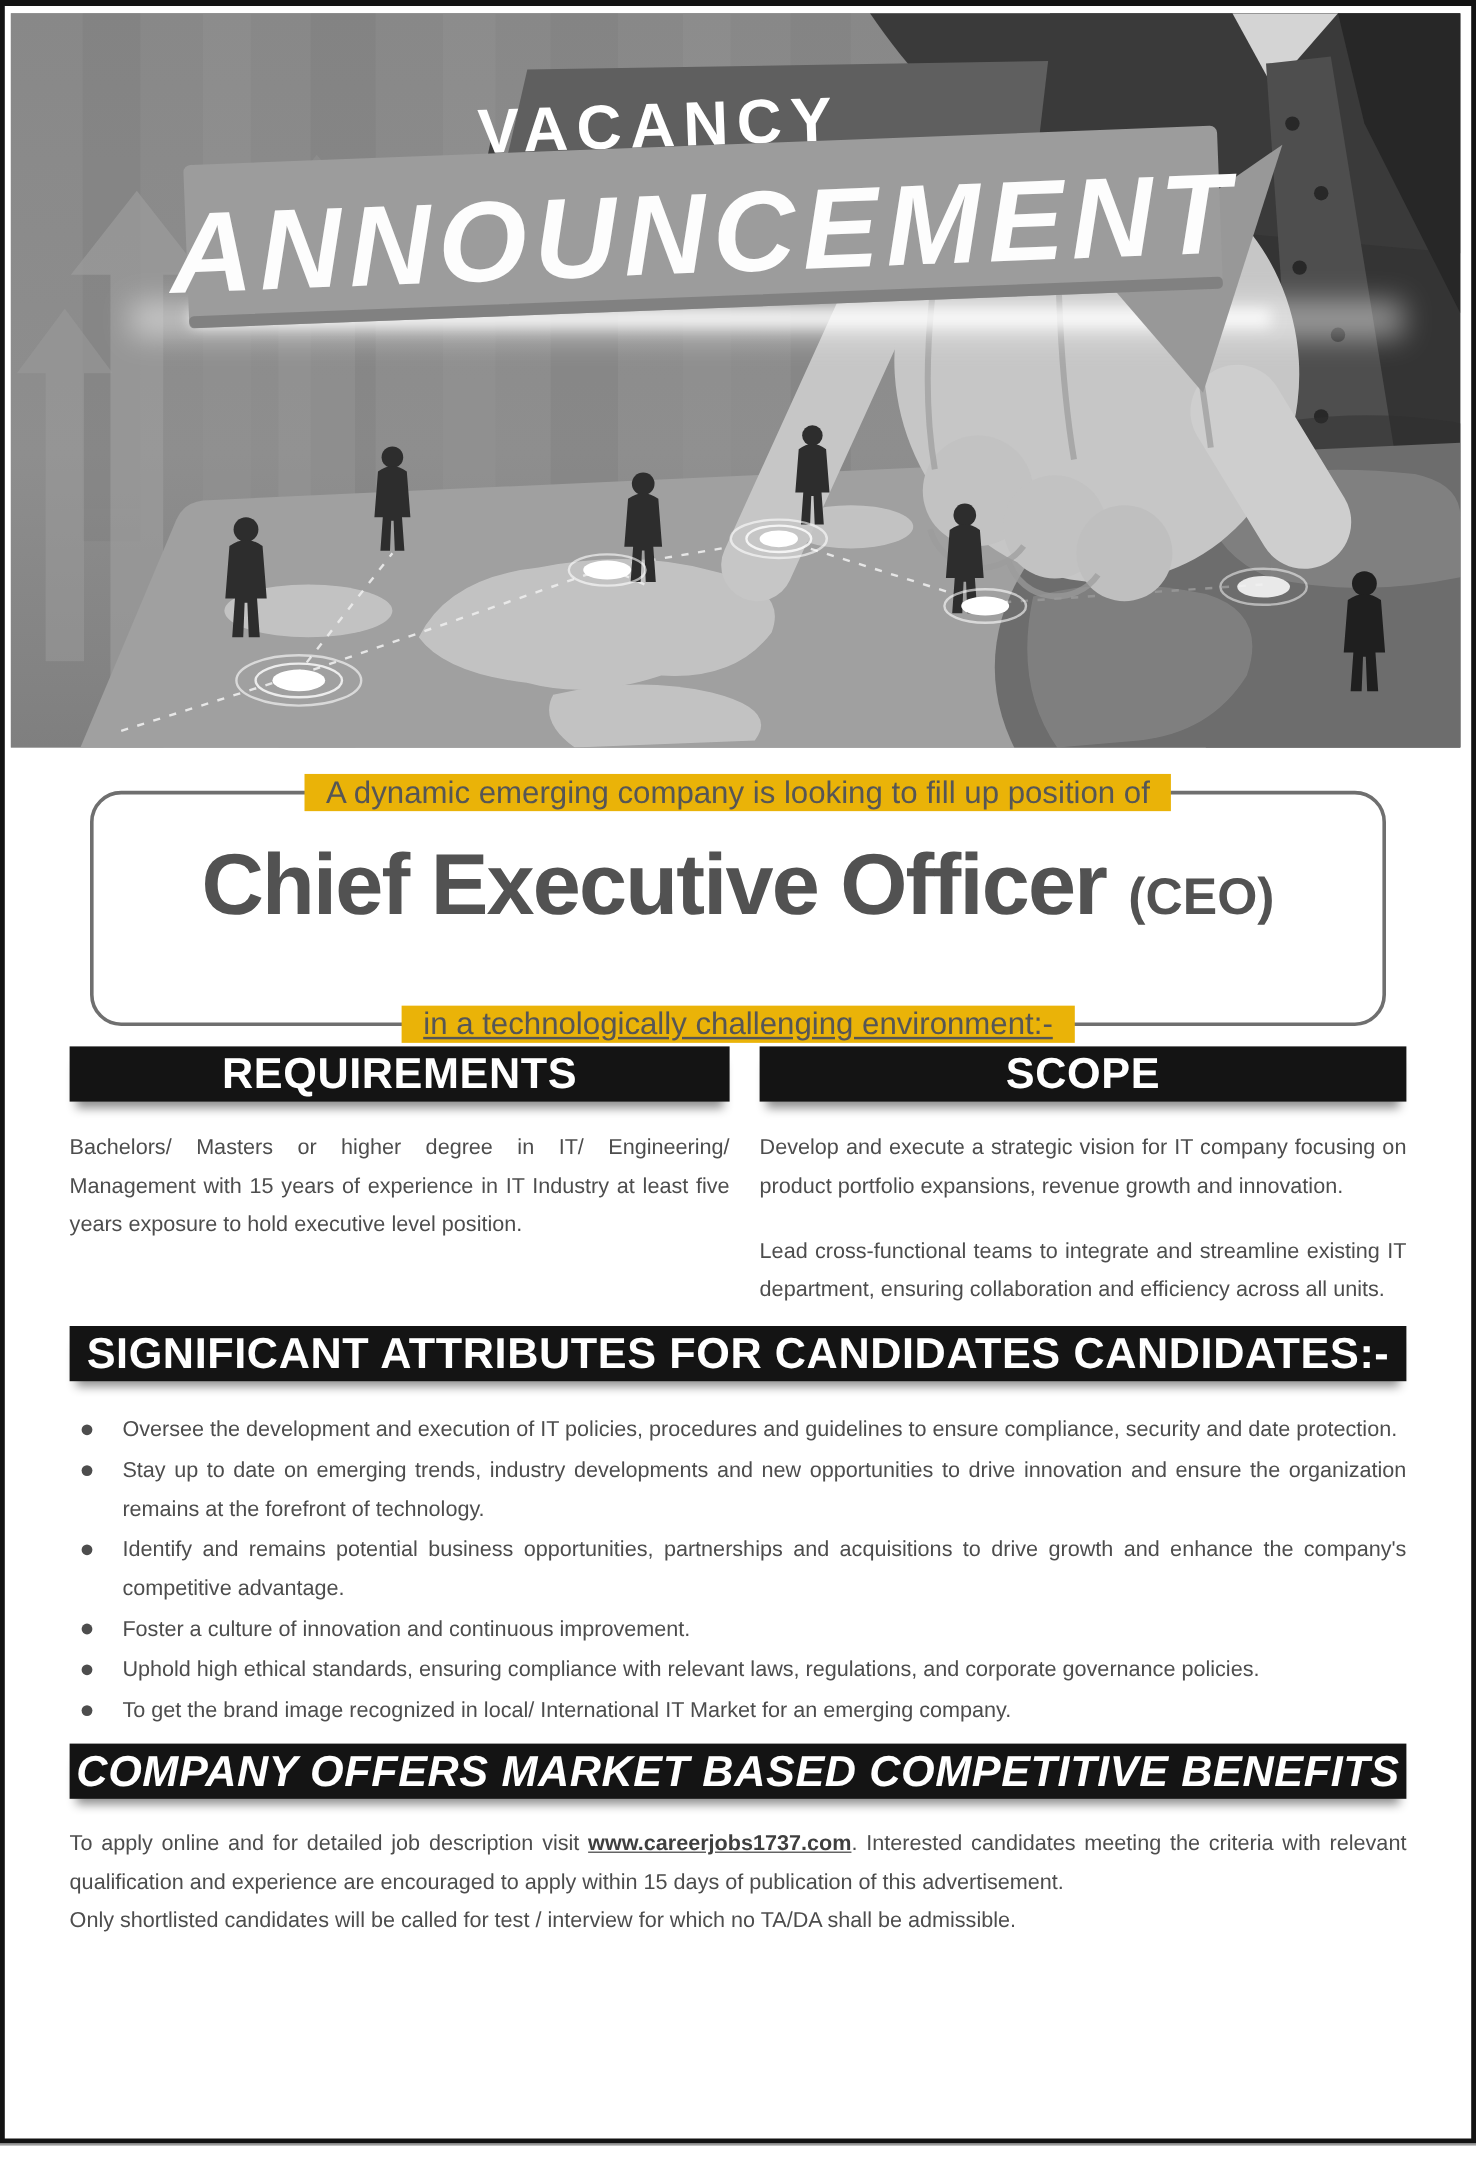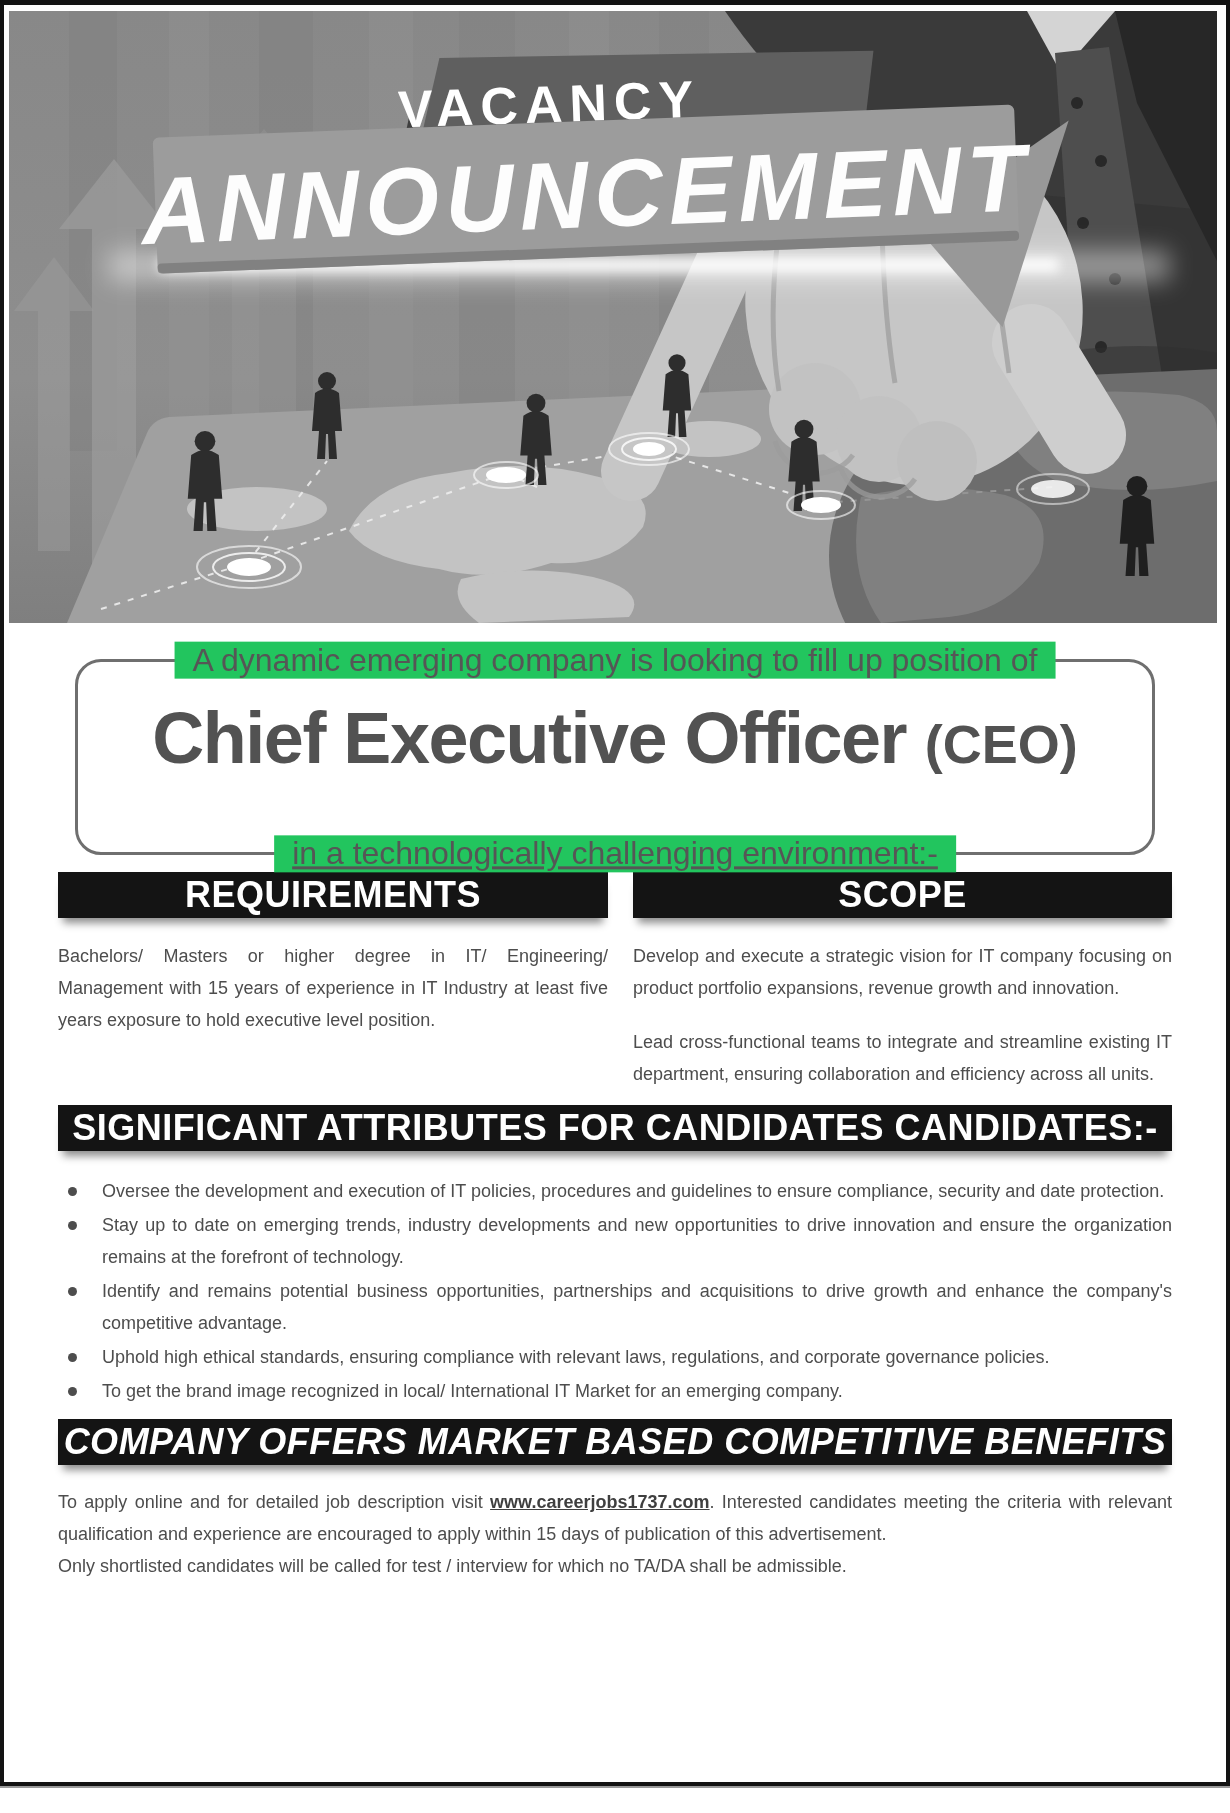--- a/index.html
+++ b/index.html
@@ -15,30 +15,30 @@
   }
   .hero { display:block; width:1208px; height:612px; background:#8a8a8a; }
   .content { padding:0 49px; }
 
   
   .intro-box {
     position:relative; margin:36px 17px 0 17px; height:196px; box-sizing:border-box;
     border:3px solid #6f6f6f; border-radius:26px;
   }
   .intro-top, .intro-bottom {
-    position:absolute; left:50%; background:#22c55e; padding:0 18px;
-    font-size:32px; color:#565656; white-space:nowrap;
+    position:absolute; left:50%; background:#eab308; padding:0 18px;
+    font-size:26px; color:#565656; white-space:nowrap;
   }
   .intro-top { top:0; transform:translate(-50%,-55%); }
   .intro-bottom { bottom:0; transform:translate(-50%,55%);text-decoration:underline; }
   .big-title {
     text-align:center; padding-top:40px; font-size:72px; font-weight:bold;
     color:#525252; letter-spacing:-1.5px; line-height:1; white-space:nowrap;
   }
-  .big-title .ceo { font-size:54px; letter-spacing:0;margin-top:20px; }
+  .big-title .ceo { font-size:43px; letter-spacing:0;margin-top:20px; }
 
   .cols { display:flex; gap:25px; margin-top:17px; }
   .col-left { width:550px; flex:none; }
   .col-right { flex:1; }
 
   .bar {
     background:#141414; color:#ffffff; font-weight:bold; font-size:36px;
     text-align:center; height:46px; line-height:46px; letter-spacing:.5px;
     box-shadow:0 10px 8px -5px rgba(0,0,0,.45);
   }
@@ -237,20 +237,21 @@
           <p class="body-text">Develop and execute a strategic vision for IT company focusing on product portfolio expansions, revenue growth and innovation.</p>
           <p class="body-text">Lead cross-functional teams to integrate and streamline existing IT department, ensuring collaboration and efficiency across all units.</p>
         </div>
       </div>
 
       <div class="bar full-bar">SIGNIFICANT ATTRIBUTES FOR CANDIDATES CANDIDATES:-</div>
       <ul class="attrs body-text">
         <li><span class="dot"></span><span>Oversee the development and execution of IT policies, procedures and guidelines to ensure compliance, security and date protection.</span></li>
         <li><span class="dot"></span><span>Stay up to date on emerging trends, industry developments and new opportunities to drive innovation and ensure the organization remains at the forefront of technology.</span></li>
         <li><span class="dot"></span><span>Identify and remains potential business opportunities, partnerships and acquisitions to drive growth and enhance the company's competitive advantage.</span></li>
+        <li><span class="dot"></span><span>Foster a culture of innovation and continuous improvement.</span></li>
         <li><span class="dot"></span><span>Uphold high ethical standards, ensuring compliance with relevant laws, regulations, and corporate governance policies.</span></li>
         <li><span class="dot"></span><span>To get the brand image recognized in local/ International IT Market for an emerging company.</span></li>
       </ul>
 
       <div class="bar full-bar benefits-bar">COMPANY OFFERS MARKET BASED COMPETITIVE BENEFITS</div>
 
       <div class="apply-wrap">
         <p class="body-text"><span>To apply online and for detailed job description visit </span><a class="apply-url" href="#">www.careerjobs1737.com</a><span>. Interested candidates meeting the criteria with relevant qualification and experience are encouraged to apply within 15 days of publication of this advertisement.</span></p>
         <p class="body-text">Only shortlisted candidates will be called for test / interview for which no TA/DA shall be admissible.</p>
       </div>

